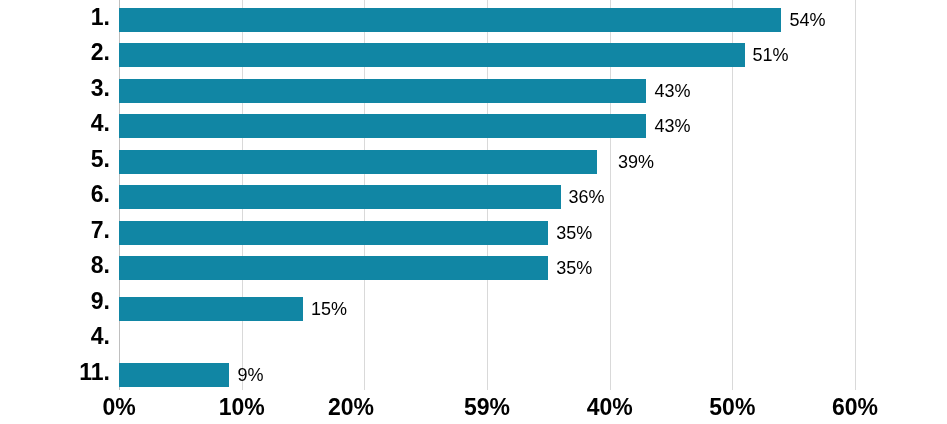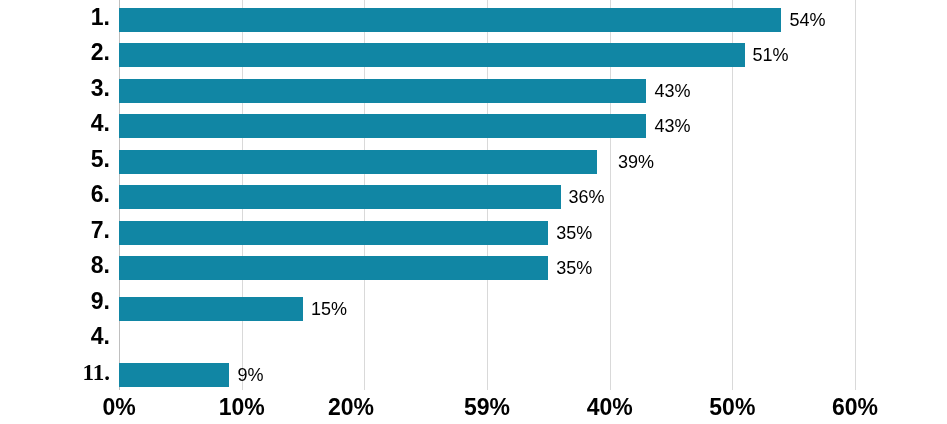--- a/index.html
+++ b/index.html
@@ -123,21 +123,21 @@
       <div class="cat-label" style="top: 0px;">1.</div>
       <div class="cat-label" style="top: 35.4545px;">2.</div>
       <div class="cat-label" style="top: 70.9091px;">3.</div>
       <div class="cat-label" style="top: 106.364px;">4.</div>
       <div class="cat-label" style="top: 141.818px;">5.</div>
       <div class="cat-label" style="top: 177.273px;">6.</div>
       <div class="cat-label" style="top: 212.727px;">7.</div>
       <div class="cat-label" style="top: 248.182px;">8.</div>
       <div class="cat-label" style="top: 283.636px;">9.</div>
       <div class="cat-label" style="top: 319.091px;">4.</div>
-      <div class="cat-label" style="top: 354.545px; font-family: Liberation Serif, serif;">11.</div>
+      <div class="cat-label" style="top: 354.545px;">11.</div>
     </div>
 
   <div class="plot-area">
     <div class="gridlines">
         <div class="gridline axis-zero" style="left: 0px; background: rgb(191, 191, 191);"></div>
         <div class="gridline" style="left: 122.667px; background: rgb(217, 217, 217);"></div>
         <div class="gridline" style="left: 245.333px; background: rgb(217, 217, 217);"></div>
         <div class="gridline" style="left: 368px; background: rgb(217, 217, 217);"></div>
         <div class="gridline" style="left: 490.667px; background: rgb(217, 217, 217);"></div>
         <div class="gridline" style="left: 613.333px; background: rgb(217, 217, 217);"></div>

